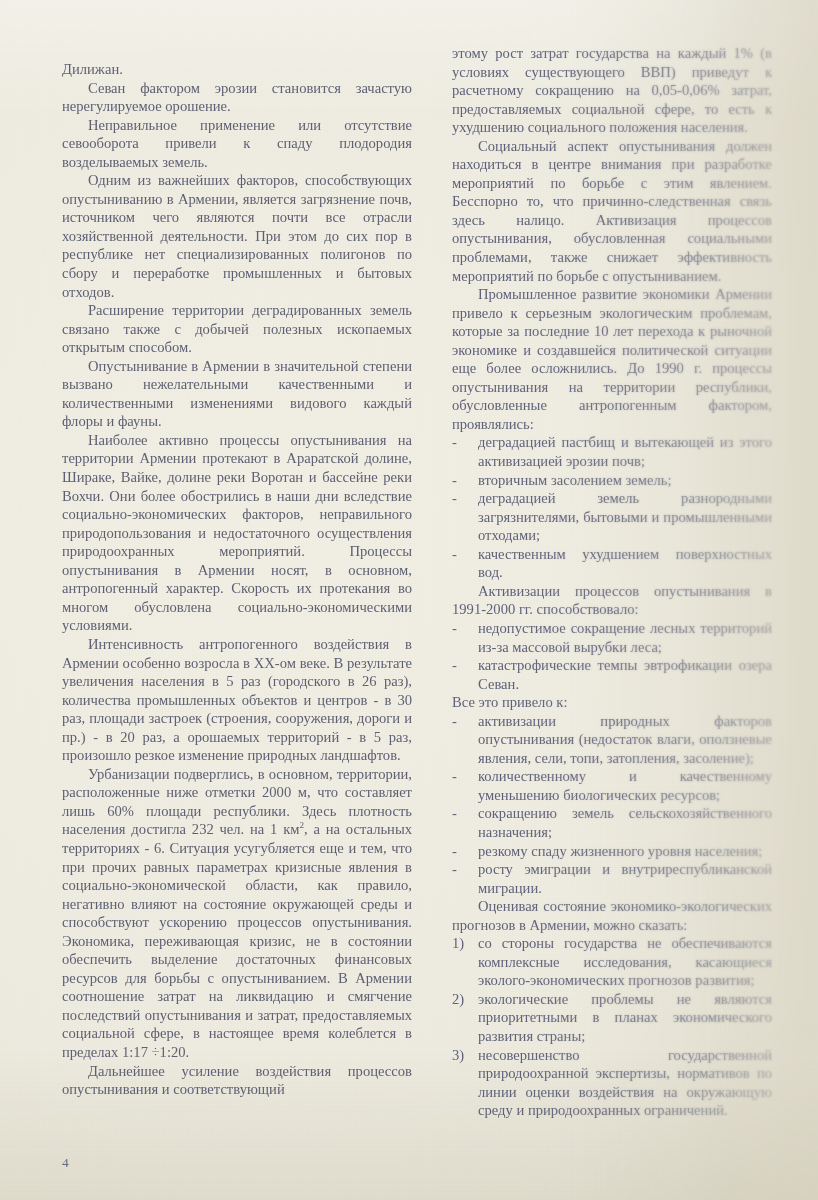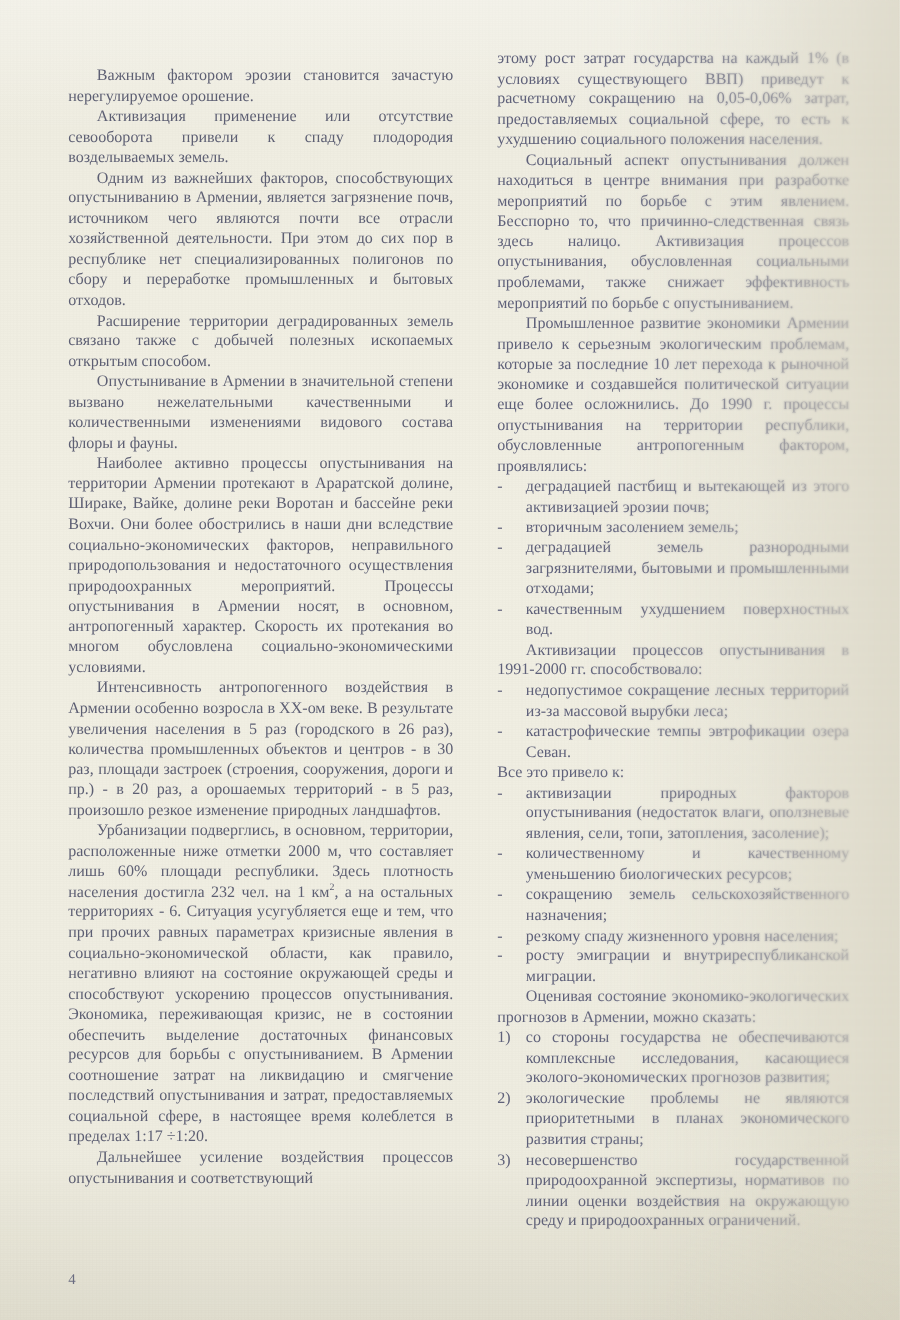--- a/index.html
+++ b/index.html
@@ -134,25 +134,26 @@
 </head>
 <body>
 
 <div id="page">
 
   <div id="paper-base"></div>
   <div id="paper-grain"></div>
   <div id="shade-top"></div>
 
   <div class="col" id="col-left">
-      <p class="ind">Важным фактором эрозии становится зачастую нерегулируемое орошение.</p>
-      <p class="ind">Активизация применение или отсутствие севооборота привели к спаду плодородия возделываемых земель.</p>
+      <p class="noind">Дилижан.</p>
+      <p class="ind">Севан фактором эрозии становится зачастую нерегулируемое орошение.</p>
+      <p class="ind">Неправильное применение или отсутствие севооборота привели к спаду плодородия возделываемых земель.</p>
       <p class="ind">Одним из важнейших факторов, способствующих опустыниванию в Армении, является загрязнение почв, источником чего являются почти все отрасли хозяйственной деятельности. При этом до сих пор в республике нет специализированных полигонов по сбору и переработке промышленных и бытовых отходов.</p>
       <p class="ind">Расширение территории деградированных земель связано также с добычей полезных ископаемых открытым способом.</p>
-      <p class="ind">Опустынивание в Армении в значительной степени вызвано нежелательными качественными и количественными изменениями видового состава флоры и фауны.</p>
+      <p class="ind">Опустынивание в Армении в значительной степени вызвано нежелательными качественными и количественными изменениями видового каждый флоры и фауны.</p>
       <p class="ind">Наиболее активно процессы опустынивания на территории Армении протекают в Араратской долине, Шираке, Вайке, долине реки Воротан и бассейне реки Вохчи. Они более обострились в наши дни вследствие социально-экономических факторов, неправильного природопользования и недостаточного осуществления природоохранных мероприятий. Процессы опустынивания в Армении носят, в основном, антропогенный характер. Скорость их протекания во многом обусловлена социально-экономическими условиями.</p>
       <p class="ind">Интенсивность антропогенного воздействия в Армении особенно возросла в ХХ-ом веке. В результате увеличения населения в 5 раз (городского в 26 раз), количества промышленных объектов и центров - в 30 раз, площади застроек (строения, сооружения, дороги и пр.) - в 20 раз, а орошаемых территорий - в 5 раз, произошло резкое изменение природных ландшафтов.</p>
       <p class="ind"><span>Урбанизации подверглись, в основном, территории, расположенные ниже отметки 2000 м, что составляет лишь 60% площади республики. Здесь плотность населения достигла 232 чел. на 1 км</span><sup class="sq">2</sup><span>, а на остальных территориях - 6. Ситуация усугубляется еще и тем, что при прочих равных параметрах кризисные явления в социально-экономической области, как правило, негативно влияют на состояние окружающей среды и способствуют ускорению процессов опустынивания. Экономика, переживающая кризис, не в состоянии обеспечить выделение достаточных финансовых ресурсов для борьбы с опустыниванием. В Армении соотношение затрат на ликвидацию и смягчение последствий опустынивания и затрат, предоставляемых социальной сфере, в настоящее время колеблется в пределах 1:17 ÷1:20.</span></p>
       <p class="ind">Дальнейшее усиление воздействия процессов опустынивания и соответствующий</p>
     </div>
 
   <div class="col" id="col-right">
       <p class="noind">этому рост затрат государства на каждый 1% (в условиях существующего ВВП) приведут к расчетному сокращению на 0,05-0,06% затрат, предоставляемых социальной сфере, то есть к ухудшению социального положения населения.</p>
       <p class="ind">Социальный аспект опустынивания должен находиться в центре внимания при разработке мероприятий по борьбе с этим явлением. Бесспорно то, что причинно-следственная связь здесь налицо. Активизация процессов опустынивания, обусловленная социальными проблемами, также снижает эффективность мероприятий по борьбе с опустыниванием.</p>
       <p class="ind">Промышленное развитие экономики Армении привело к серьезным экологическим проблемам, которые за последние 10 лет перехода к рыночной экономике и создавшейся политической ситуации еще более осложнились. До 1990 г. процессы опустынивания на территории республики, обусловленные антропогенным фактором, проявлялись:</p>

